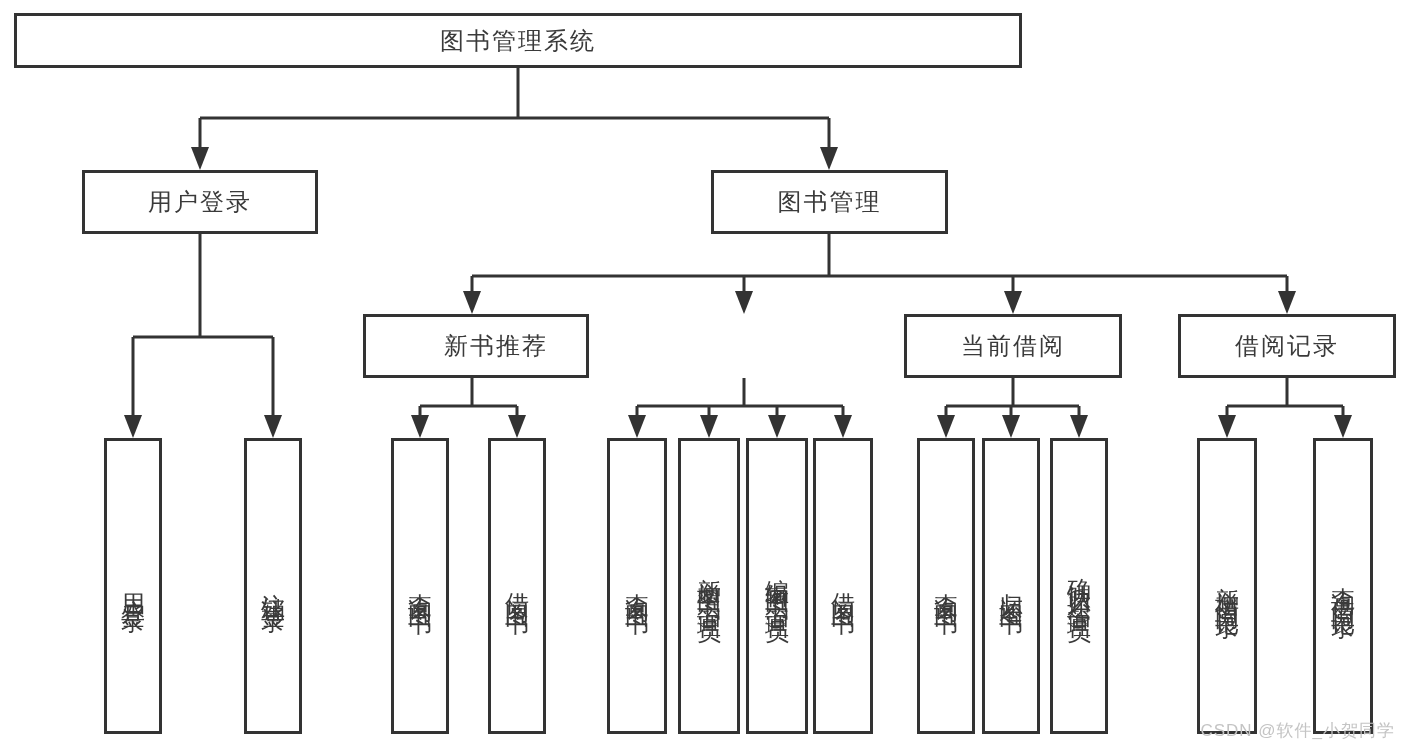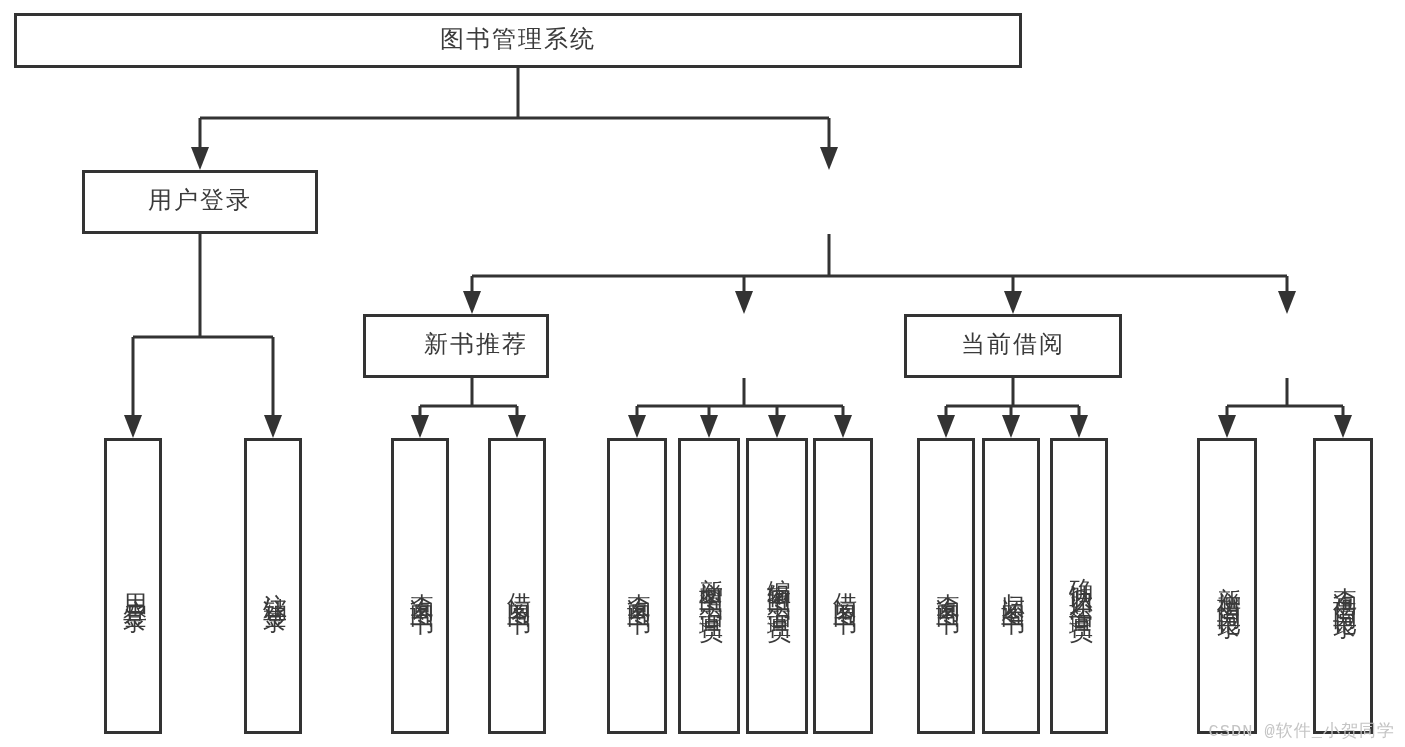--- a/index.html
+++ b/index.html
@@ -7,21 +7,20 @@
     padding: 0;
     background: #ffffff;
     font-family: "Liberation Sans", "DejaVu Sans", sans-serif;
   }
   .canvas {
     position: relative;
     width: 1405px;
     height: 747px;
     background: #ffffff;
     overflow: hidden;
-    font-family: Liberation Mono, monospace;
   }
   .connectors {
     position: absolute;
     left: 0; top: 0;
     width: 1405px; height: 747px;
     z-index: 1;
   }
   .node {
     position: absolute;
     box-sizing: border-box;
@@ -43,21 +42,21 @@
     writing-mode: vertical-rl;
     text-orientation: mixed;
     letter-spacing: 6px;
     white-space: normal;
     line-height: 1;
   }
   
   .root-box   { left: 14px;   top: 13px;  width: 1008px; height: 55px; }
   .lv1-a      { left: 82px;   top: 170px; width: 236px;  height: 64px; }
   .lv1-b      { left: 711px;  top: 170px; width: 237px;  height: 64px; }
-  .lv2-a      { left: 363px;  top: 314px; width: 186px;  height: 64px; padding-left: 40px; }
+  .lv2-a      { left: 363px;  top: 314px; width: 226px;  height: 64px; padding-left: 40px; }
   .lv2-b      { left: 635px;  top: 314px; width: 218px;  height: 64px; }
   .lv2-c      { left: 904px;  top: 314px; width: 218px;  height: 64px; }
   .lv2-d      { left: 1178px; top: 314px; width: 218px;  height: 64px; }
   
   .leaf { top: 438px; height: 296px; }
   .leaf-1  { left: 104px;  width: 58px; }
   .leaf-2  { left: 244px;  width: 58px; }
   .leaf-3  { left: 391px;  width: 58px; }
   .leaf-4  { left: 488px;  width: 58px; }
   .leaf-5  { left: 607px;  width: 60px; }
@@ -119,26 +118,32 @@
     </g>
   </svg>
 
   <div class="node root-box">
     <span class="label">图书管理系统</span>
   </div>
 
   <div class="node lv1-a">
     <span class="label">用户登录</span>
   </div>
+  <div class="node lv1-b">
+    <span class="label">图书管理</span>
+  </div>
 
   <div class="node lv2-a">
     <span class="label">新书推荐</span>
   </div>
   <div class="node lv2-c">
     <span class="label">当前借阅</span>
+  </div>
+  <div class="node lv2-d">
+    <span class="label">借阅记录</span>
   </div>
 
   <div class="node leaf leaf-1">
     <span class="label">用户登录</span>
   </div>
   <div class="node leaf leaf-2">
     <span class="label">注销登录</span>
   </div>
   <div class="node leaf leaf-3">
     <span class="label">查询图书</span>

